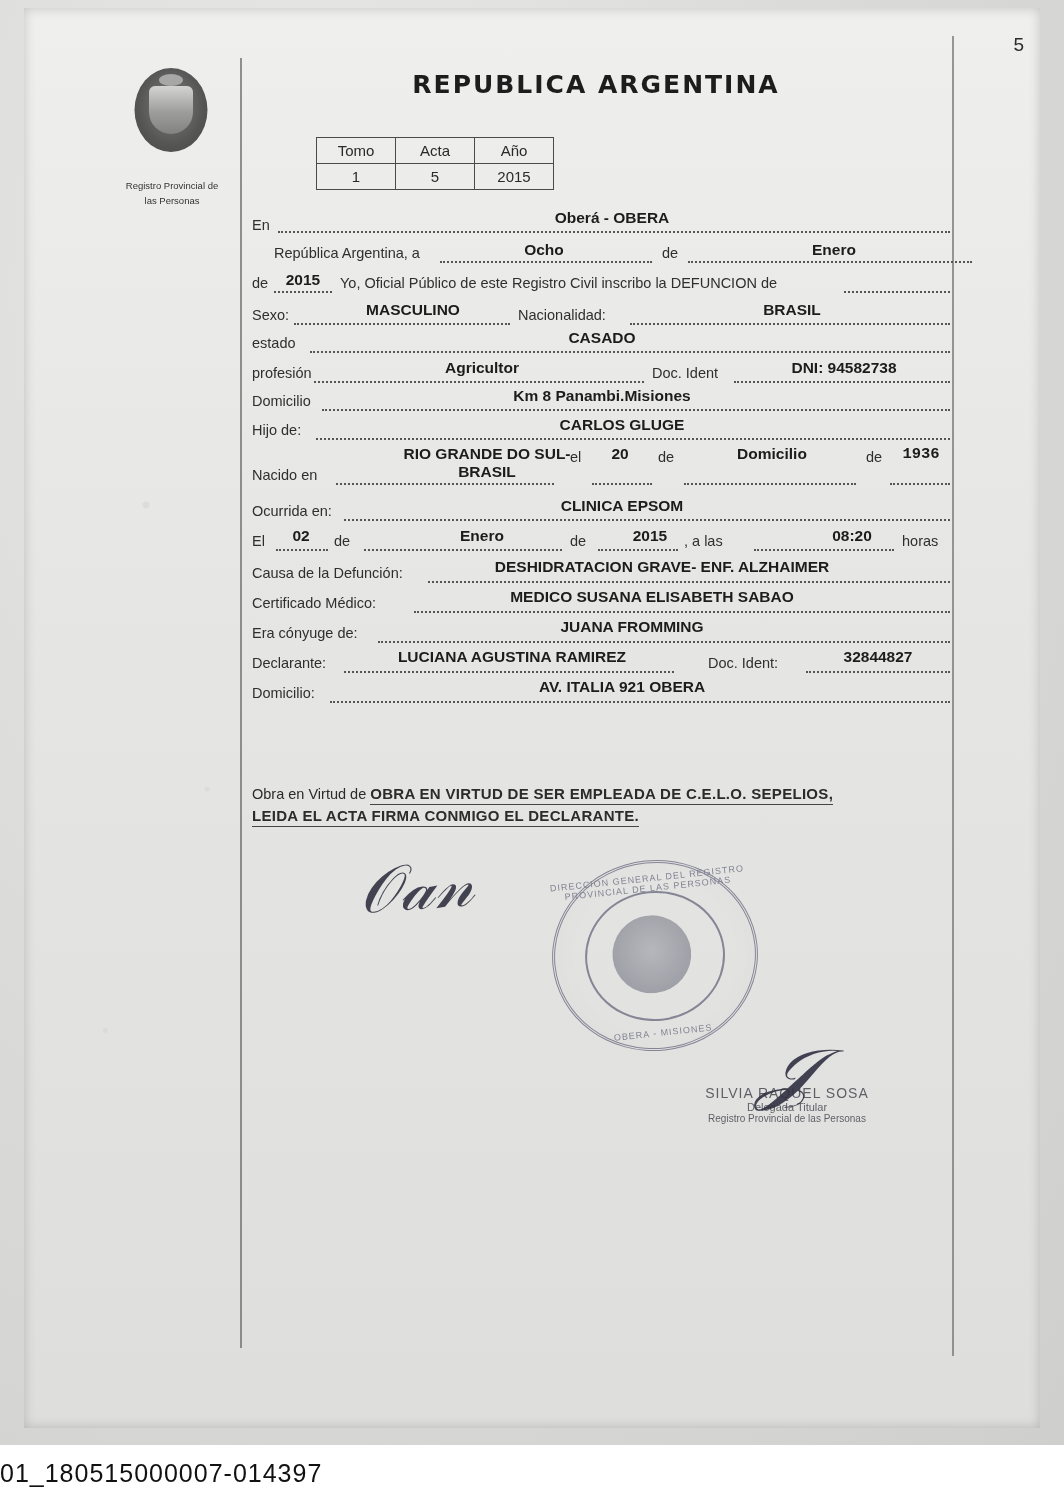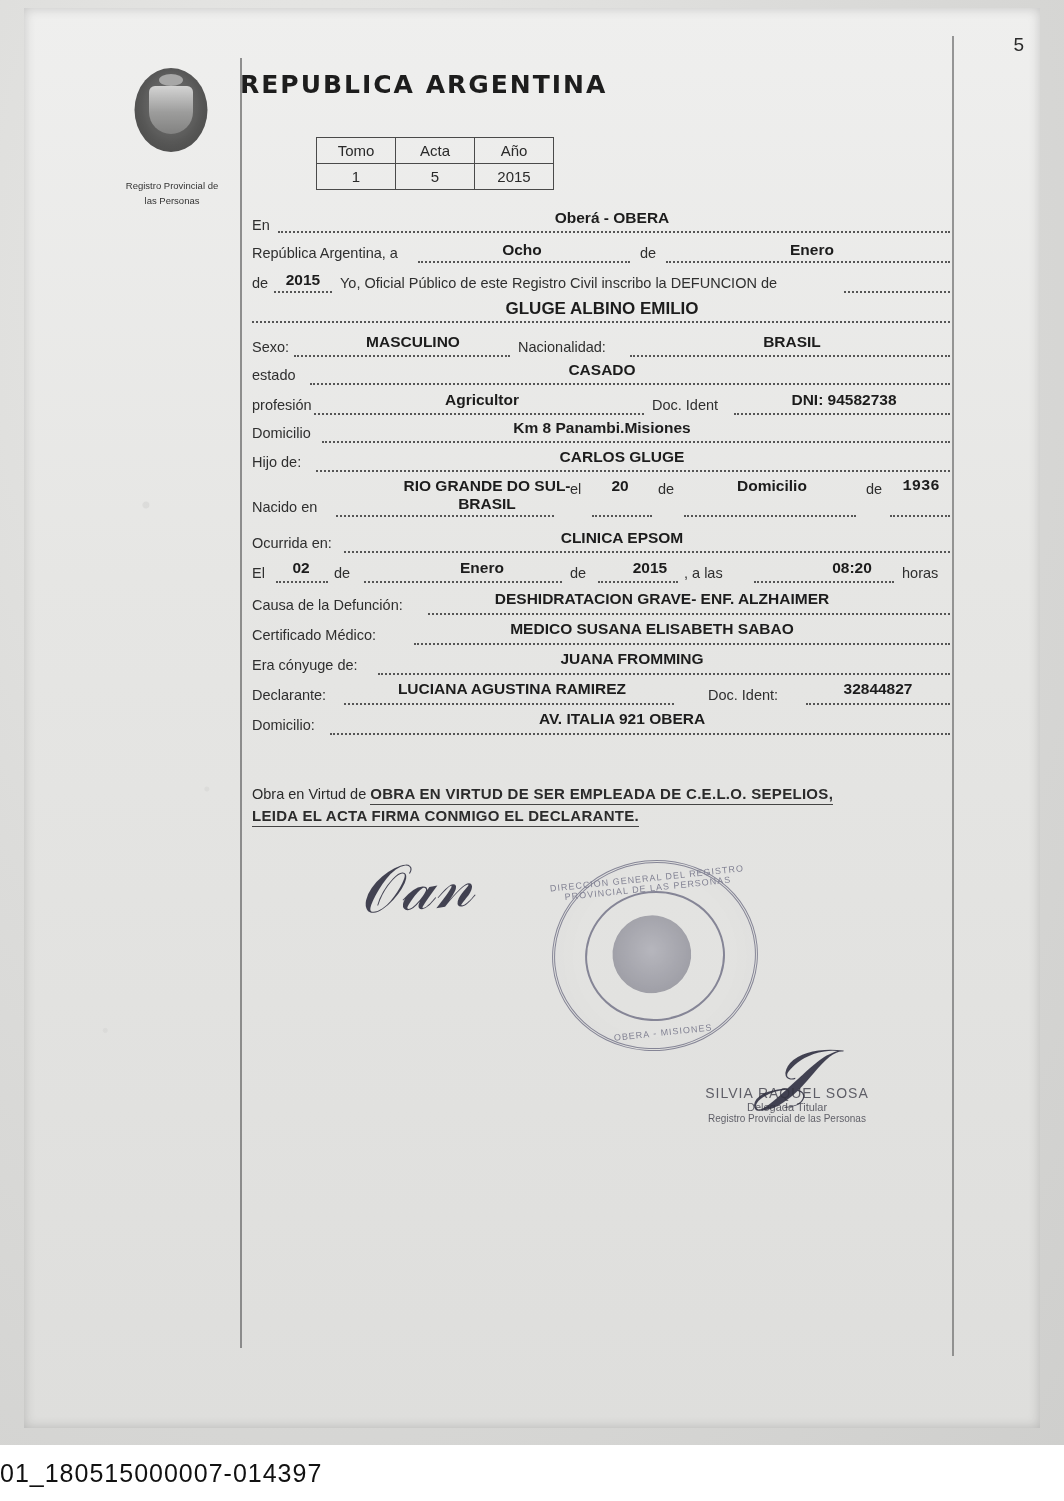--- a/index.html
+++ b/index.html
@@ -56,21 +56,21 @@
   }
   .crest .emblem:after{
     content:"";position:absolute;left:26px;top:6px;width:24px;height:12px;
     background:#9a9a9a;border-radius:50%;
   }
   .crest-cap{
     text-align:center;font-size:9.5px;line-height:11px;color:#333;margin-top:4px;
   }
 
   .title{
-    position:absolute;left:240px;top:70px;width:712px;text-align:left;
+    position:absolute;left:240px;top:70px;width:712px;text-align:center;
     font-size:25px;letter-spacing:2px;font-weight:bold;color:#1d1d1d;
     font-family:"DejaVu Sans", sans-serif;
   }
 
   
   table.tav{
     position:absolute;left:316px;top:137px;border-collapse:collapse;
   }
   table.tav td{
     border:1.5px solid #4a4a4a;width:76px;height:23px;text-align:center;
@@ -198,41 +198,37 @@
 
 
   <div class="form">
 
     <div class="row" style="height:34px;">
       <span class="lbl" style="position:absolute;left:0;top:12px;">En</span>
       <span class="topline" style="left:26px;top:26px;width:672px;"></span>
       <span class="val" style="left:230px;top:4px;width:260px;">Oberá - OBERA</span>
     </div>
 
-    <div class="row" style="height:30px;">
+    <div class="row" style="height:30px;margin-left:22px;">
       <span class="lbl" style="position:absolute;left:0;top:6px;">República Argentina, a</span>
       <span class="topline" style="left:166px;top:22px;width:212px;"></span>
       <span class="val" style="left:180px;top:2px;width:180px;">Ocho</span>
       <span class="lbl" style="position:absolute;left:388px;top:6px;">de</span>
       <span class="topline" style="left:414px;top:22px;width:284px;"></span>
       <span class="val" style="left:470px;top:2px;width:180px;">Enero</span>
     </div>
 
     <div class="row" style="height:30px;">
       <span class="lbl" style="position:absolute;left:0;top:6px;">de</span>
       <span class="topline" style="left:22px;top:22px;width:58px;"></span>
       <span class="val" style="left:22px;top:2px;width:58px;">2015</span>
       <span class="lbl" style="position:absolute;left:88px;top:6px;">Yo, Oficial Público de este Registro Civil inscribo la DEFUNCION de</span>
       <span class="topline" style="left:592px;top:22px;width:106px;"></span>
     </div>
 
-    <div class="row" style="height:32px;">
-      <span class="topline" style="left:0;top:22px;width:698px;"></span>
-      <span class="val" style="left:120px;top:0px;width:460px;font-size:17px;">GLUGE ALBINO EMILIO</span>
-    </div>
 
     <div class="row" style="height:30px;">
       <span class="lbl" style="position:absolute;left:0;top:8px;">Sexo:</span>
       <span class="topline" style="left:42px;top:24px;width:216px;"></span>
       <span class="val" style="left:66px;top:2px;width:190px;">MASCULINO</span>
       <span class="lbl" style="position:absolute;left:266px;top:8px;">Nacionalidad:</span>
       <span class="topline" style="left:378px;top:24px;width:320px;"></span>
       <span class="val" style="left:440px;top:2px;width:200px;">BRASIL</span>
     </div>
 

